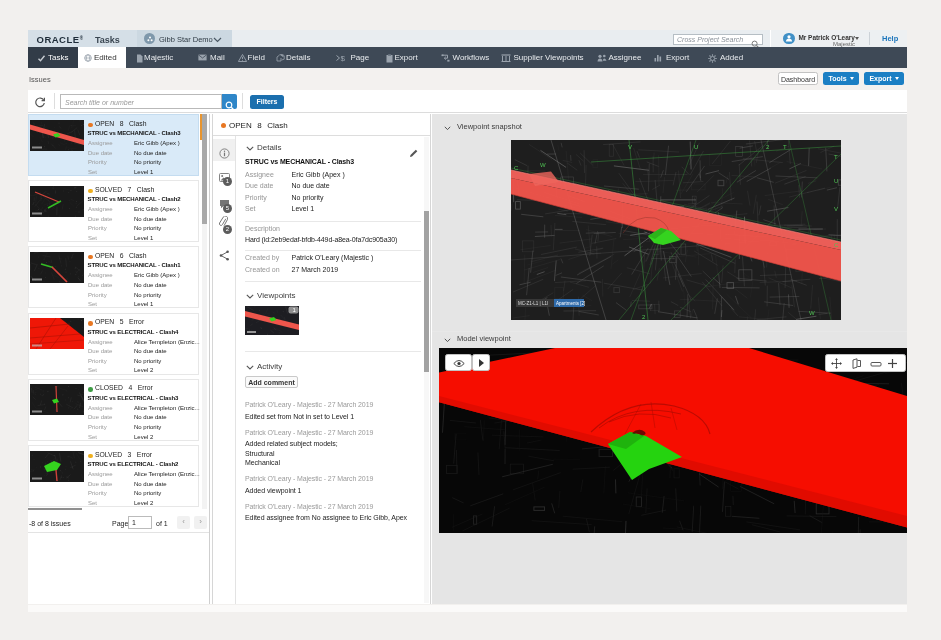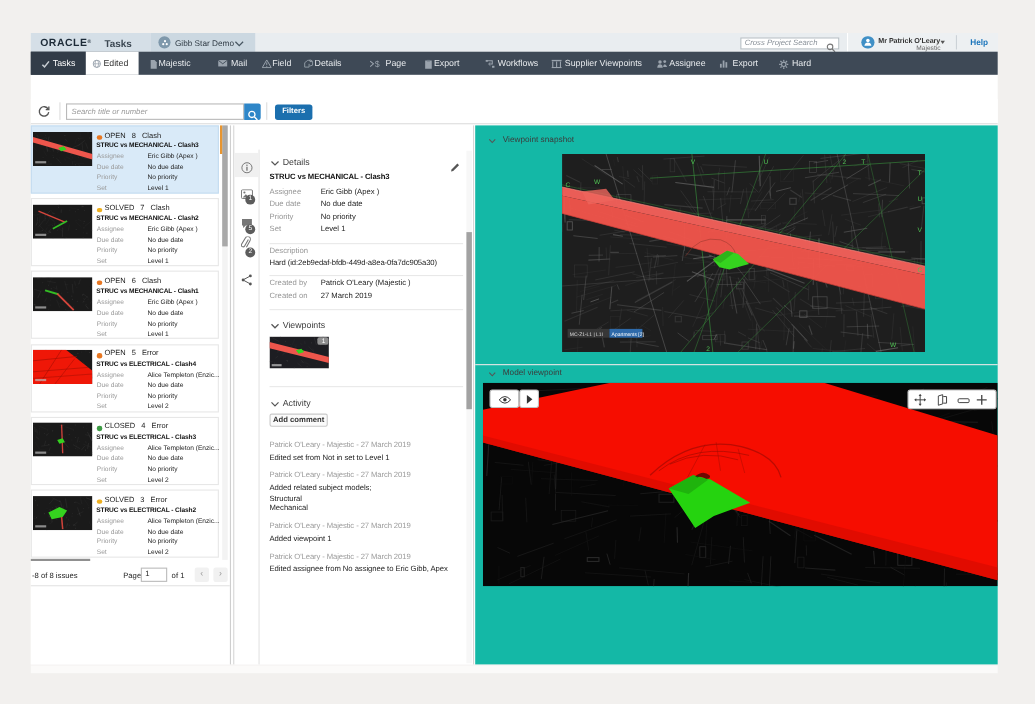--- a/index.html
+++ b/index.html
@@ -82,21 +82,21 @@
 .mlab{position:absolute;left:8px;font-size:7px;color:#959595}
 .mval{position:absolute;left:8px;font-size:7px;color:#222;white-space:nowrap;letter-spacing:-0.1px}
 .vpthumb{position:absolute;left:8px;top:170px;width:54px;height:29px}
 .addbtn{position:absolute;left:8px;top:239.5px;width:53px;height:12px;background:#fafafa;border:1px solid #c9c9c9;border-radius:2px;font-size:7px;font-weight:bold;color:#333;text-align:center;line-height:11px}
 .aentry{margin-bottom:8px}
 .ameta{font-size:7px;letter-spacing:-0.1px;color:#9b9b9b;margin-bottom:3.5px}
 .abody{font-size:7px;color:#222;line-height:9.3px;letter-spacing:-0.05px}
 #acts{position:absolute;left:8px;top:265px;width:174px}
 .msb{position:absolute;left:211px;top:23px;width:5px;height:466px;background:#f7f7f7}
 .msb-th{position:absolute;left:0;top:74px;width:5px;height:161px;background:#a2a2a2}
-#rightpanel{position:absolute;left:404px;top:84px;width:475px;height:490px;background:#14b8a6}
+#rightpanel{position:absolute;left:404px;top:84px;width:475px;height:490px;background:#e5e5e5}
 .rsechead{position:absolute;left:25px;font-size:7.5px;color:#3c3c3c}
 .snapimg{position:absolute;left:79px;top:26px;width:330px;height:180px}
 .rdiv{position:absolute;left:0;width:475px;height:1px;background:#e8e8e8}
 .vport{position:absolute;left:7px;top:234px;width:468px;height:185px}
 .vbtn{position:absolute;background:#fff;border:1px solid #c2c2c2;border-radius:2.5px}
 .vbtn svg{display:block}
 footer{position:absolute;left:28px;top:605px;width:879px;height:7px;background:#fbfaf9}
 </style></head><body>
 <div id="app">
   <div id="topbar">
@@ -238,21 +238,27 @@
             <line x1="4.5" y1="7.2" x2="4.5" y2="8.7"></line>
             <line x1="0.3" y1="4.5" x2="1.8" y2="4.5"></line>
             <line x1="7.2" y1="4.5" x2="8.7" y2="4.5"></line>
             <line x1="1.5" y1="1.5" x2="2.6" y2="2.6"></line>
             <line x1="6.4" y1="6.4" x2="7.5" y2="7.5"></line>
             <line x1="1.5" y1="7.5" x2="2.6" y2="6.4"></line>
             <line x1="6.4" y1="2.6" x2="7.5" y2="1.5"></line>
           </g>
         </svg>
       </div>
-      <div class="navtx" style="left:692px">Hard</div>
+      <div class="navtx" style="left:692px">Added</div>
+  </div>
+  <div id="issuesrow">
+    <div class="issues-l">Issues</div>
+    <div class="btn white" style="left:750px;width:40px">Dashboard</div>
+    <div class="btn blue" style="left:795px;width:36px">Tools<span class="caret-w"></span></div>
+    <div class="btn blue" style="left:836px;width:40px">Export<span class="caret-w"></span></div>
   </div>
   <div id="toolbar">
     <div class="abs" style="left:6px;top:5px"><svg width="12" height="12" viewBox="0 0 12 12">
           <path d="M9.8 3.2 A4.3 4.3 0 1 0 10.3 6" fill="none" stroke="#555" stroke-width="1.2"></path>
           <path d="M10.4 0.8 v2.8 h-2.8" fill="none" stroke="#555" stroke-width="1.2"></path>
         </svg></div>
     <div class="tdiv" style="left:26px"></div>
     <div id="srch">Search title or number</div>
     <div id="srchbtn">
         <span class="abs" style="left:2.5px;top:2.5px"><svg width="10" height="10" viewBox="0 0 10 10">
@@ -726,20 +732,24 @@
     <div class="pgrow">
       <div class="pgtxt">-8 of 8 issues</div>
       <div class="pglab">Page</div>
       <div class="pginp">1</div>
       <div class="pgof">of 1</div>
       <div class="pgbtn" style="left:149px">‹</div>
       <div class="pgbtn" style="left:166px">›</div>
     </div>
   </div>
   <div id="midpanel">
+    <div id="midhead">
+        <div class="mdot"></div>
+        <div class="mstat">OPEN<span class="gap"></span>8<span class="gap"></span>Clash</div>
+      </div>
     <div id="midrail">
       <div class="railsel"></div>
       <div class="rico" style="top:8.5px"><svg width="11" height="11" viewBox="0 0 11 11">
             <circle cx="5.5" cy="5.5" r="4.6" fill="none" stroke="#767676" stroke-width="0.9"></circle>
             <circle cx="5.5" cy="3.2" r="0.7" fill="#767676"></circle>
             <rect x="4.9" y="4.6" width="1.2" height="3.6" fill="#767676"></rect>
           </svg></div>
       <div class="rico" style="top:31.5px"><svg width="11" height="9" viewBox="0 0 11 9">
             <rect x="0.5" y="0.5" width="10" height="8" rx="1" fill="none" stroke="#767676" stroke-width="0.9"></rect>
             <circle cx="3.2" cy="3" r="1" fill="#767676"></circle>

